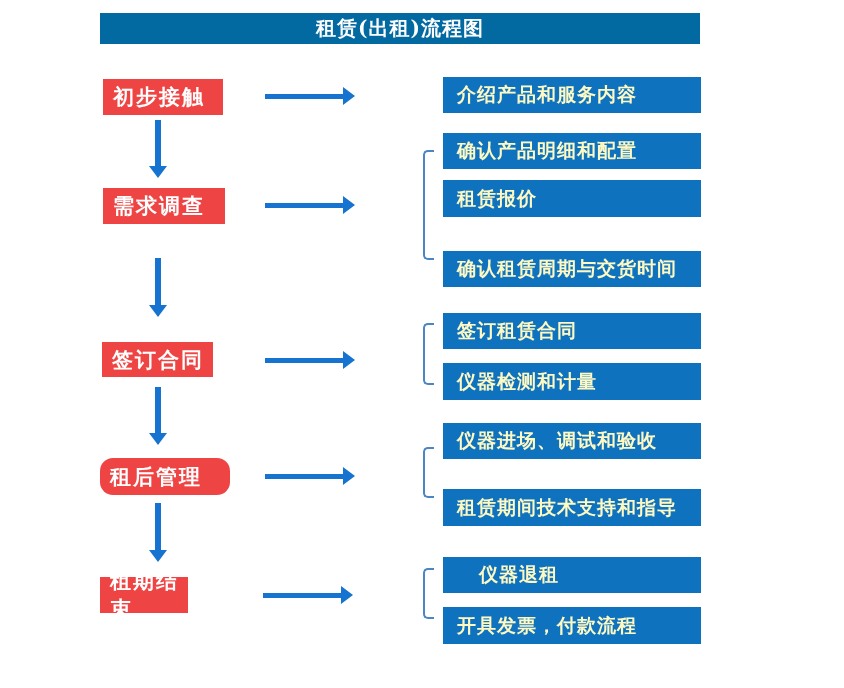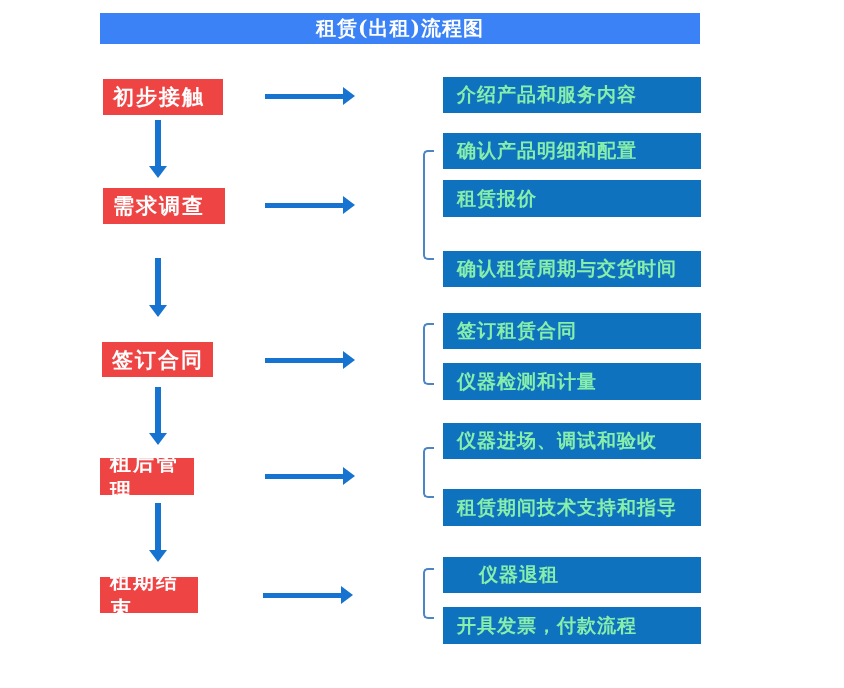--- a/index.html
+++ b/index.html
@@ -3,37 +3,37 @@
 <meta charset="utf-8">
 <style>
   html,body{margin:0;padding:0;}
   body{
     width:844px;height:688px;position:relative;background:#ffffff;overflow:hidden;
     font-family:"DejaVu Serif","Liberation Serif",serif;
   }
   .abs{position:absolute;box-sizing:border-box;}
   
   .title-bar{
-    left:100px;top:13px;width:600px;height:31px;background:#3b82f6;color:#ffffff;
+    left:100px;top:13px;width:600px;height:31px;background:#0369a1;color:#ffffff;
     display:flex;align-items:center;justify-content:center;
     font-size:20px;font-weight:bold;letter-spacing:1px;
   }
   
   .step{
     background:#ef4444;color:#ffffff;display:flex;align-items:center;
     padding-left:10px;font-size:21px;font-weight:bold;letter-spacing:2px;
   }
   .step.s0{left:103px;top:79px;width:120px;height:36px;}
   .step.s1{left:103px;top:188px;width:122px;height:36px;}
   .step.s2{left:102px;top:342px;width:111px;height:35px;}
-  .step.s3{left:100px;top:458px;width:94px;height:37px;}
-  .step.s4{left:100px;top:577px;width:98px;height:36px;}
+  .step.s3{left:100px;top:458px;width:130px;height:37px;border-radius:13px;}
+  .step.s4{left:100px;top:577px;width:88px;height:36px;}
   
   .detail{
-    left:443px;width:258px;height:36px;background:#0f72be;color:#86efac;
+    left:443px;width:258px;height:36px;background:#0f72be;color:#fef9c3;
     display:flex;align-items:center;padding-left:14px;
     font-size:19px;font-weight:bold;letter-spacing:1px;
   }
   .d0a{top:77px;}
   .d1a{top:133px;} .d1b{top:180px;height:37px;} .d1c{top:243px;margin-top:8px;}
   .d2a{top:313px;} .d2b{top:363px;height:37px;}
   .d3a{top:423px;} .d3b{top:489px;height:37px;}
   .d4a{top:557px;padding-left:36px;} .d4b{top:607px;height:37px;}
   
   .varrow{width:18px;display:flex;flex-direction:column;align-items:center;}

